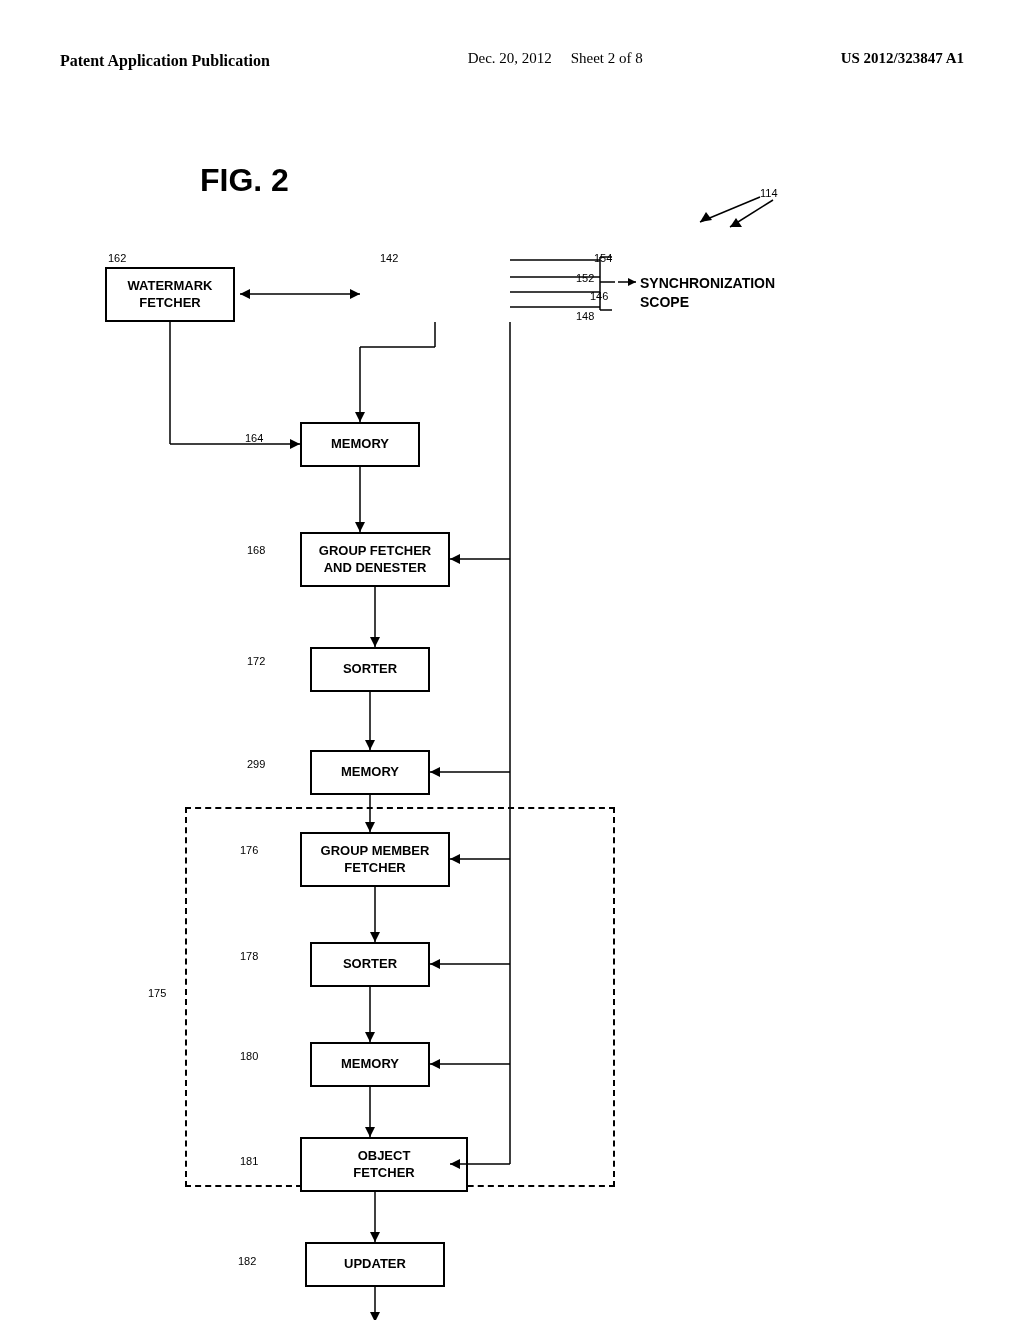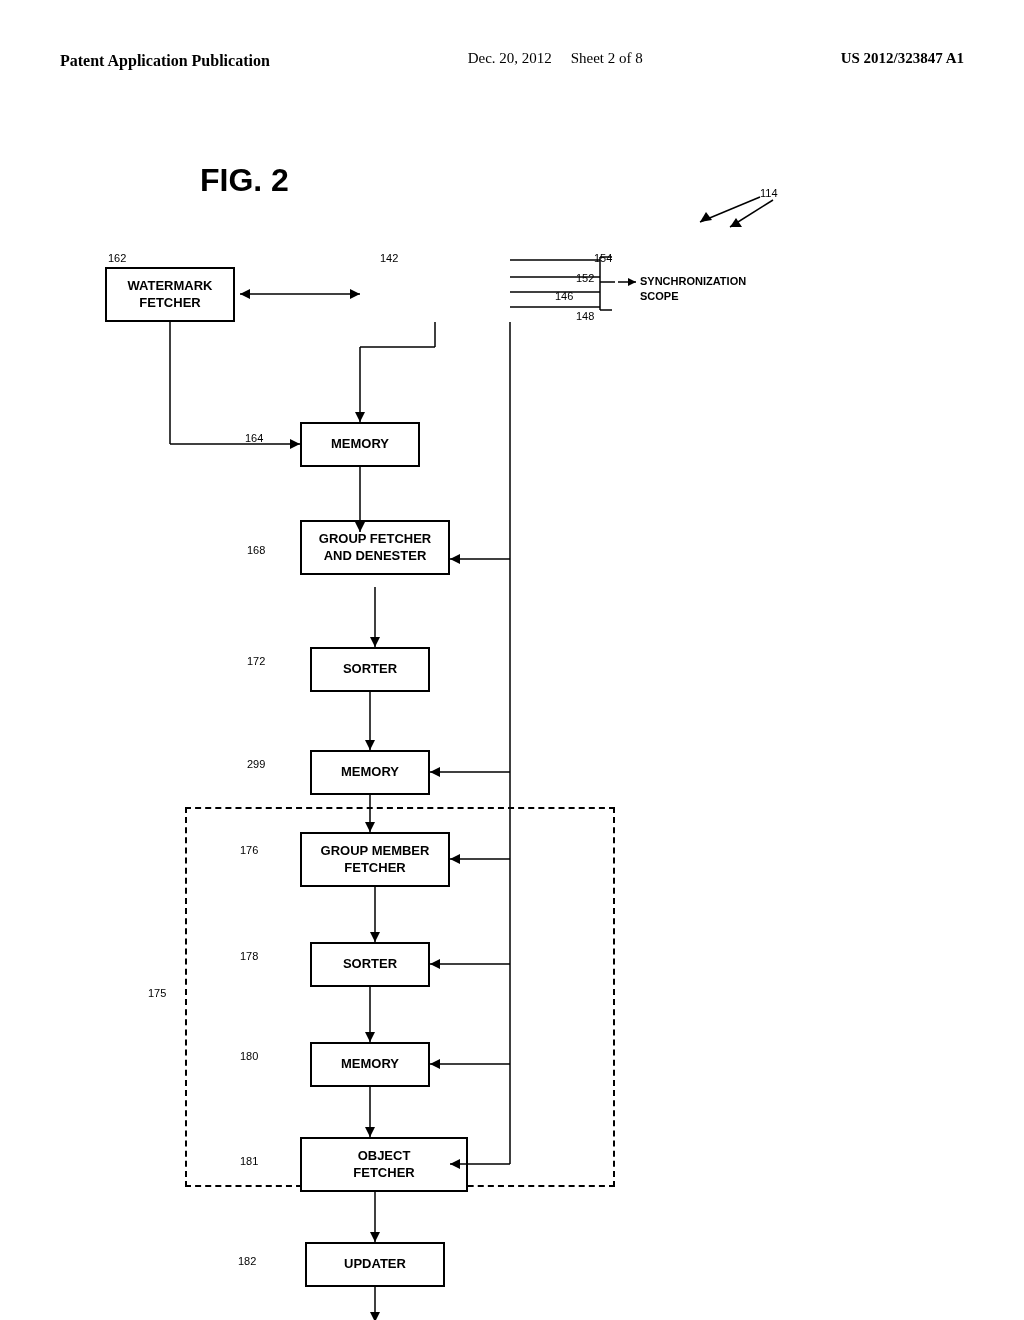--- a/index.html
+++ b/index.html
@@ -89,21 +89,21 @@
     .dashed-box {
       position: absolute;
       border: 2px dashed #000;
       background: transparent;
     }
 
     
     .sync-scope-label {
       position: absolute;
       font-family: Arial, sans-serif;
-      font-size: 11px;
+      font-size: 14px;
       font-weight: bold;
       line-height: 1.3;
     }
   </style>
 </head>
 <body>
 
 <div class="page-header">
   <div class="header-left">Patent Application Publication</div>
   <div class="header-center">
@@ -125,21 +125,21 @@
   </div>
   <div class="ref" style="left:108px; top:170px;">162</div>
 
   <div class="ref" style="left:380px; top:170px;">142</div>
 
   <div class="box" style="left:300px; top:340px; width:120px; height:45px;">
     <span>MEMORY</span>
   </div>
   <div class="ref" style="left:245px; top:350px;">164</div>
 
-  <div class="box" style="left:300px; top:438px; width:150px; height:55px;align-items:center;">
+  <div class="box" style="left:300px; top:450px; width:150px; height:55px;align-items:center;">
     <span style="white-space:pre-line;">GROUP FETCHER
 AND DENESTER</span>
   </div>
   <div class="ref" style="left:247px; top:462px;">168</div>
 
   <div class="box" style="left:310px; top:565px; width:120px; height:45px;">
     <span>SORTER</span>
   </div>
   <div class="ref" style="left:247px; top:573px;">172</div>
 
@@ -178,21 +178,21 @@
   </div>
   <div class="ref" style="left:238px; top:1173px;">182</div>
 
   <div class="sync-scope-label" style="left:640px; top:192px; width:160px;">
     <span style="white-space:pre-line;">SYNCHRONIZATION
 SCOPE</span>
   </div>
 
   <div class="ref" style="left:576px; top:190px;">152</div>
   <div class="ref" style="left:594px; top:170px;">154</div>
-  <div class="ref" style="left:555px; top:208px;">146</div>
+  <div class="ref" style="left:590px; top:208px;">146</div>
   <div class="ref" style="left:576px; top:228px;">148</div>
 
   <svg class="svg-overlay">
 
     <line x1="760" y1="115" x2="700" y2="140" stroke="#000" stroke-width="1.5"></line>
 
     <polygon points="700,140 706,130 712,138" fill="#000"></polygon>
 
     <line x1="240" y1="212" x2="360" y2="212" stroke="#000" stroke-width="1.5"></line>
     <polygon points="240,212 250,207 250,217" fill="#000"></polygon>

